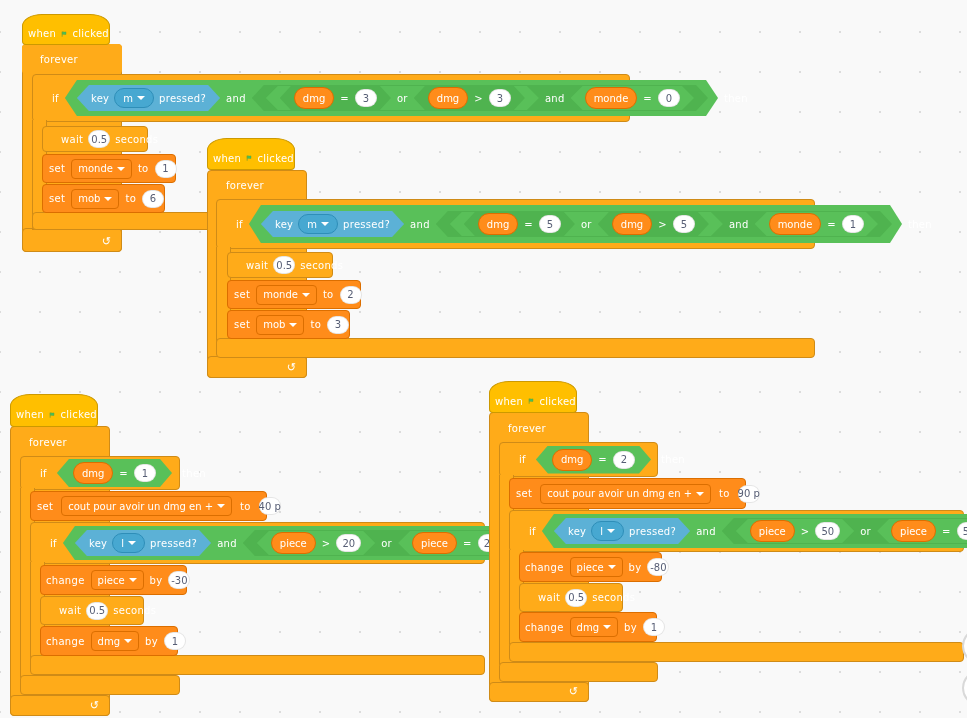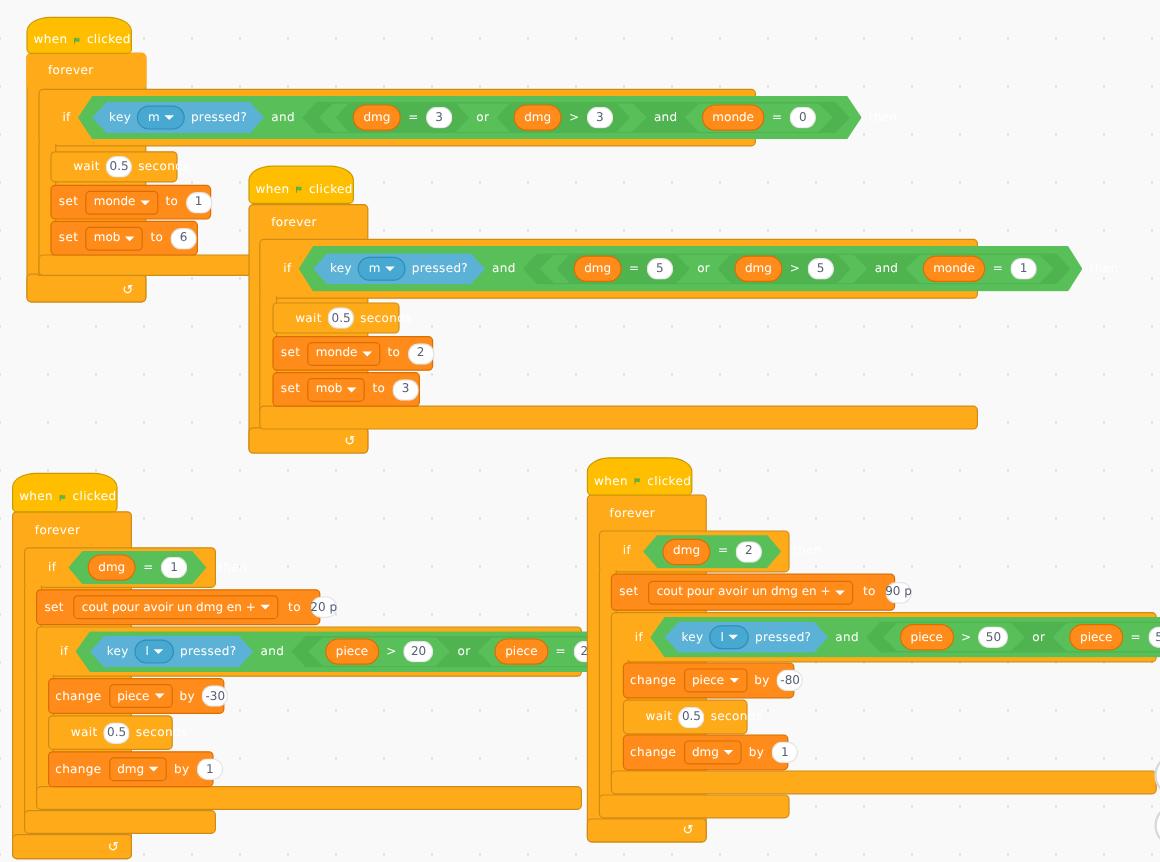--- a/index.html
+++ b/index.html
@@ -263,21 +263,21 @@
   <div class="blk ctl" style="left:20px;top:675px;width:160px;height:20px;"></div>
 
   <div class="blk var" style="left:30px;top:491px;width:237px;height:30px;">
     <div class="row" style="padding-left:6px;gap:8px;">
         <span class="t">set</span>
         <span class="dd">
           <span>cout pour avoir un dmg en +</span>
           <span class="caret"></span>
         </span>
         <span class="t">to</span>
-        <span class="num">20 p</span>
+        <span class="num">40 p</span>
       </div>
   </div>
 
   <div class="blk ctl" style="left:30px;top:522px;width:455px;height:42px;">
     <div class="row" style="gap:6px;padding-left:6px;">
       <span class="t">if</span>
       <span class="hex" style="height:34px;padding:0 10px 0 12px;">
         <span class="sens">
           <span class="t">key</span>
           <span class="keydd">

